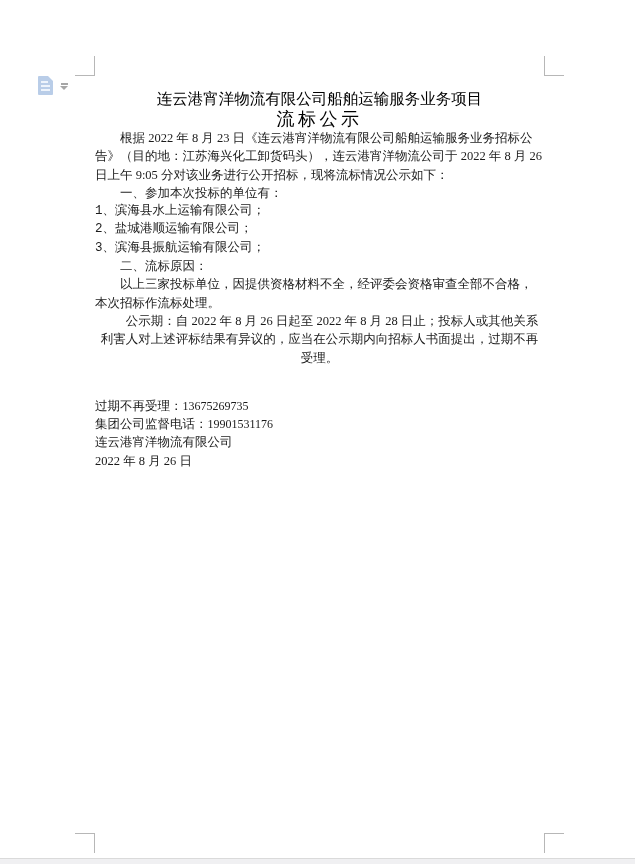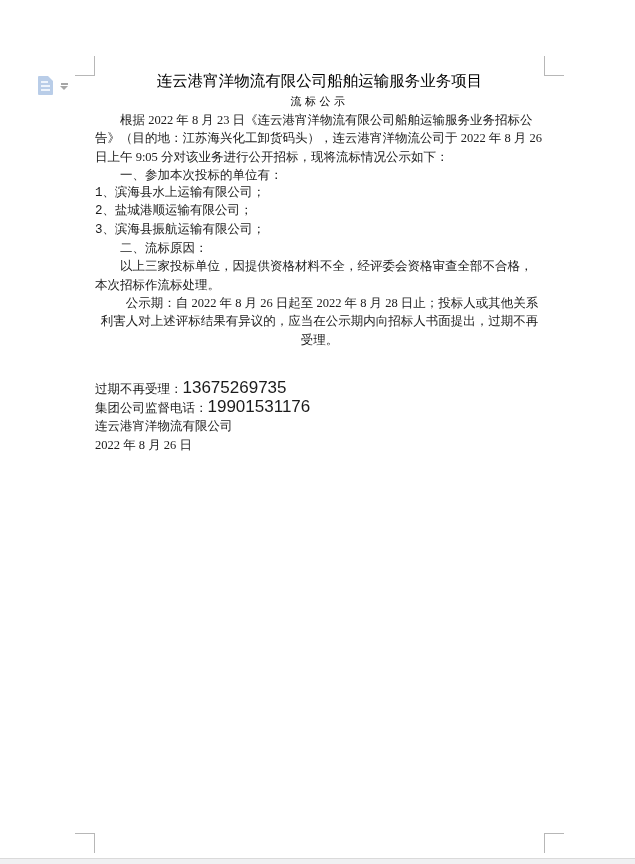--- a/index.html
+++ b/index.html
@@ -24,35 +24,35 @@
   .paste-dropdown .tri{width:0;height:0;border-left:4px solid transparent;border-right:4px solid transparent;border-top:4px solid #a6a6a6;}
 
   
   .mark{position:absolute;width:19px;height:19px;pointer-events:none;}
   .mark.tl{left:75px;top:56px;border-right:1px solid #b7b7b7;border-bottom:1px solid #b7b7b7;}
   .mark.tr{left:544px;top:56px;border-left:1px solid #b7b7b7;border-bottom:1px solid #b7b7b7;}
   .mark.bl{left:75px;top:833px;border-right:1px solid #b7b7b7;border-top:1px solid #b7b7b7;}
   .mark.br{left:544px;top:833px;border-left:1px solid #b7b7b7;border-top:1px solid #b7b7b7;}
 
   
-  .text-area{position:absolute;left:95px;top:70px;width:449px;
+  .text-area{position:absolute;left:95px;top:88px;width:449px;
     font-size:12.5px;line-height:18.3px;}
   .text-area p,.text-area h1,.text-area h2{margin:0;font-weight:normal;}
   .doc-title{font-size:15.5px;line-height:21px;font-weight:bold;text-align:center;color:#000;margin-top:4px;}
-  .doc-subtitle{font-size:11px;line-height:20px;font-weight:bold;text-align:center;color:#000;
+  .doc-subtitle{font-size:18px;line-height:20px;font-weight:bold;text-align:center;color:#000;
     letter-spacing:3.5px;margin-top:25px;}
   .indent{text-indent:2em;}
   .p-intro{margin-top:23px;}
   .p-sec1{margin-top:16px;}
   .bidder{margin-left:10px;font-family:Liberation Mono, monospace;}
   .p-sec2{margin-top:8px;}
   .p-reason{margin-top:12px;}
   .p-notice{margin-top:13px;text-align:center;}
   .contacts{margin-top:30px;}
-  .num{font-family:Liberation Sans, sans-serif;font-size:17px;}
+  .num{font-family:Liberation Serif, serif;font-size:12px;}
   .signature{text-align:left;padding-right:31px;}
 
   
   .bottom-strip{position:absolute;left:0;bottom:0;width:635px;height:5px;
     background:#f0f0f2;border-top:1px solid #dadada;}
 </style>
 </head>
 <body>
 
 <div class="page">

